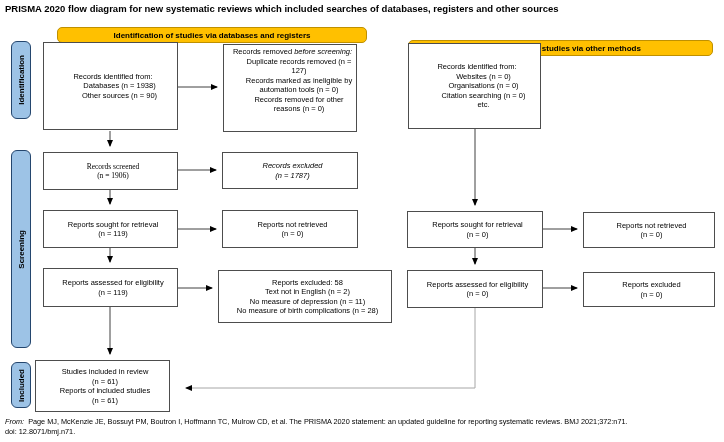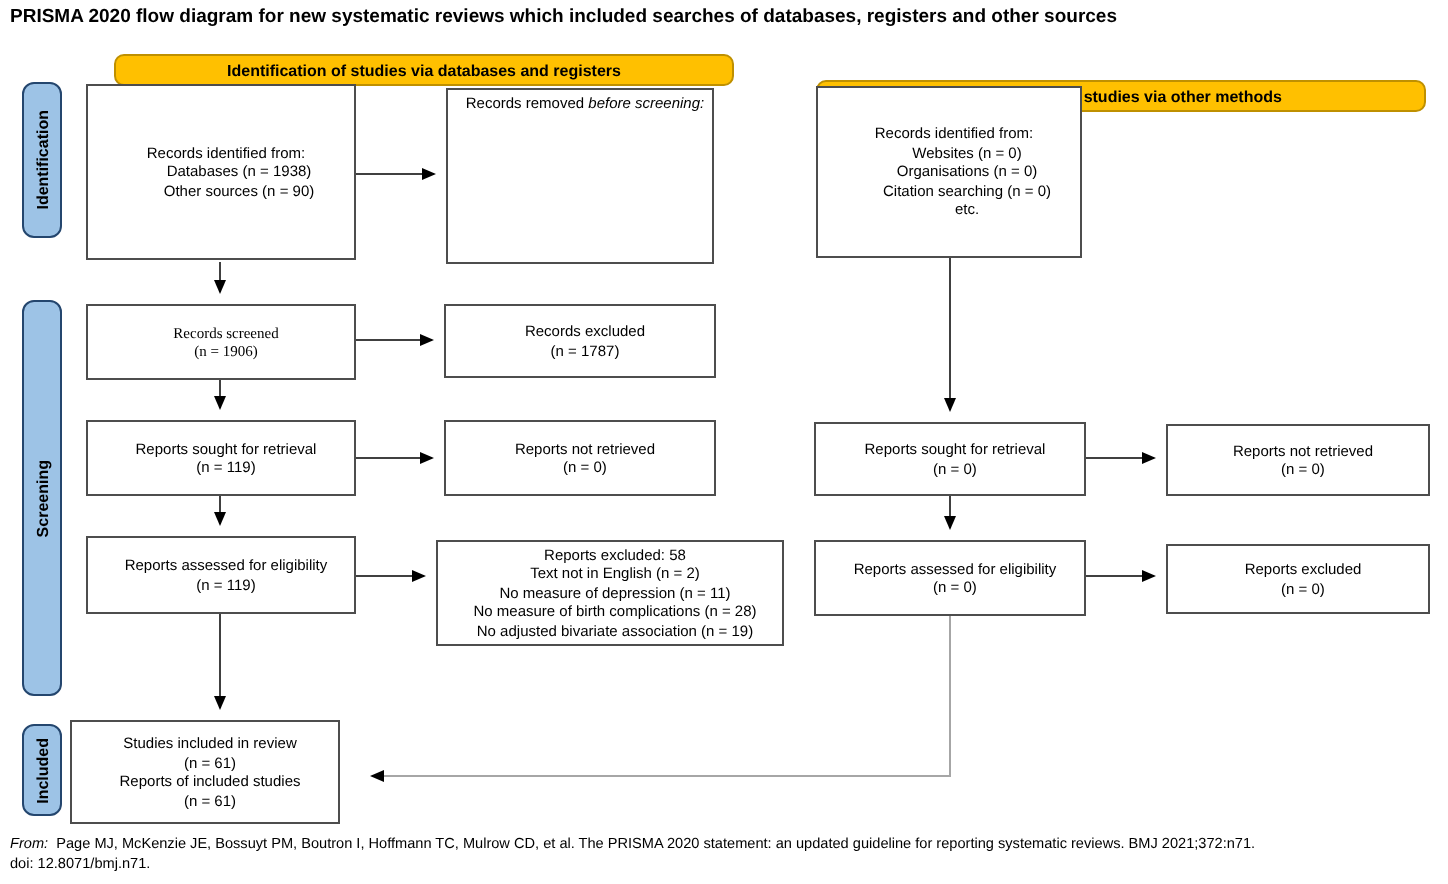--- a/index.html
+++ b/index.html
@@ -69,31 +69,36 @@
     <div class="btxt">
         <div class="ln ind0">Records identified from:</div>
         <div class="ln ind1">Databases (n = 1938)</div>
         <div class="ln ind1">Other sources (n = 90)</div>
       </div>
   </div>
 
   <div class="box topalign" style="left:223px;top:44px;width:134px;height:88px;">
     <div class="btxt">
       <div class="ln"><span>Records removed </span><i>before screening:</i></div>
+      <div>
+          <div class="ln ind1">Duplicate records removed (n = 127)</div>
+          <div class="ln ind1">Records marked as ineligible by automation tools (n = 0)</div>
+          <div class="ln ind1">Records removed for other reasons (n = 0)</div>
+        </div>
     </div>
   </div>
 
   <div class="box" style="left:43px;top:152px;width:135px;height:38px;font-family:Liberation Serif, serif;">
     <div class="btxt">
         <div class="ln ind0">Records screened</div>
         <div class="ln ind0">(n = 1906)</div>
       </div>
   </div>
 
-  <div class="box" style="left:222px;top:152px;width:136px;height:37px;">
+  <div class="box" style="left:222px;top:152px;width:136px;height:37px;font-style:italic;">
     <div class="btxt">
         <div class="ln ind0">Records excluded</div>
         <div class="ln ind0">(n = 1787)</div>
       </div>
   </div>
 
   <div class="box" style="left:43px;top:210px;width:135px;height:38px;">
     <div class="btxt">
         <div class="ln ind0">Reports sought for retrieval</div>
         <div class="ln ind0">(n = 119)</div>
@@ -113,21 +118,20 @@
         <div class="ln ind0">(n = 119)</div>
       </div>
   </div>
 
   <div class="box" style="left:218px;top:270px;width:174px;height:53px;">
     <div class="btxt">
         <div class="ln ind0">Reports excluded: 58</div>
         <div class="ln ind0">Text not in English (n = 2)</div>
         <div class="ln ind0">No measure of depression (n = 11)</div>
         <div class="ln ind0">No measure of birth complications (n = 28)</div>
-        <div class="ln ind0">No adjusted bivariate association (n = 19)</div>
       </div>
   </div>
 
   <div class="box" style="left:35px;top:360px;width:135px;height:52px;">
     <div class="btxt">
         <div class="ln ind0">Studies included in review</div>
         <div class="ln ind0">(n = 61)</div>
         <div class="ln ind0">Reports of included studies</div>
         <div class="ln ind0">(n = 61)</div>
       </div>

